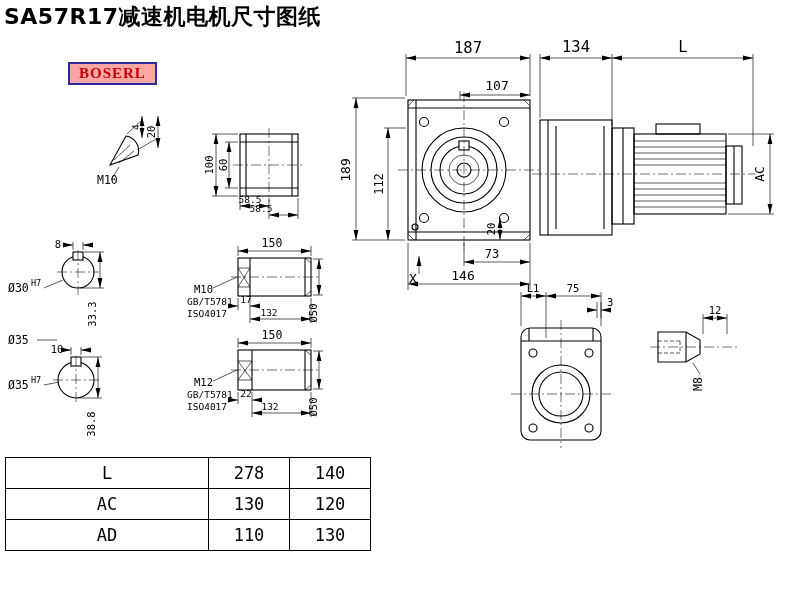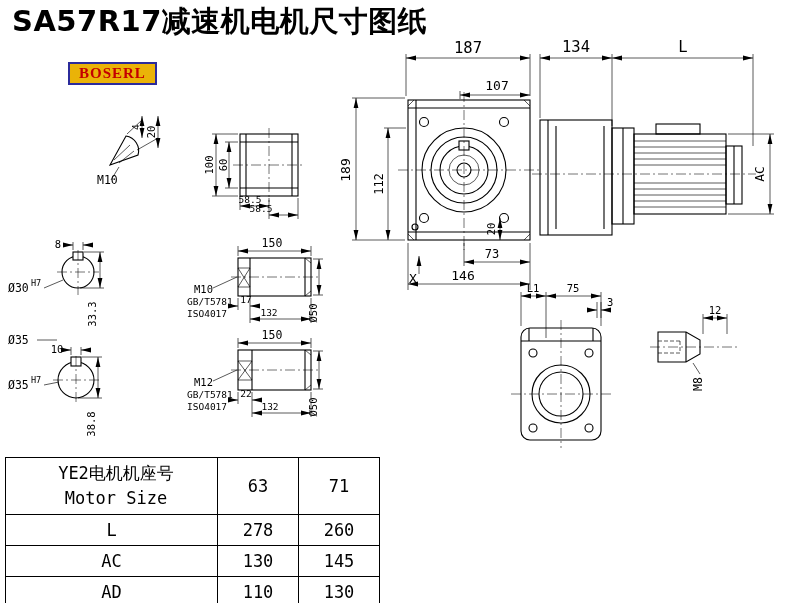--- a/index.html
+++ b/index.html
@@ -1,18 +1,18 @@
 <!DOCTYPE html>
 <html><head>
 <meta charset="utf-8">
 <style>
   html,body{margin:0;padding:0;}
   body{width:800px;height:603px;background:#fff;font-family:"Liberation Sans",sans-serif;color:#000;position:relative;overflow:hidden;}
-  .title{position:absolute;left:4px;top:2px;font-size:29px;font-weight:bold;font-family:"DejaVu Sans",sans-serif;letter-spacing:.5px;white-space:nowrap;margin-left:8px;}
-  .logo{position:absolute;left:68px;top:62px;border:2px solid #2b2b9b;color:#c40000;font-family:"Liberation Serif",serif;font-weight:bold;font-size:15px;padding:1px 9px;letter-spacing:1px;background:#eab308;}
+  .title{position:absolute;left:4px;top:2px;font-size:22px;font-weight:bold;font-family:"DejaVu Sans",sans-serif;letter-spacing:.5px;white-space:nowrap;}
+  .logo{position:absolute;left:68px;top:62px;border:2px solid #2b2b9b;color:#c40000;font-family:"Liberation Serif",serif;font-weight:bold;font-size:15px;padding:1px 9px;letter-spacing:1px;background:#fca5a5;}
   svg.draw{position:absolute;left:0;top:0;}
   .ln{stroke:#000;stroke-width:1.1;fill:none;}
   .lnw{stroke:#000;stroke-width:1.1;fill:#fff;}
   .thin{stroke:#000;stroke-width:.65;fill:none;}
   .cl{stroke:#000;stroke-width:.55;fill:none;stroke-dasharray:10 3 2 3;}
   .dash{stroke:#000;stroke-width:.65;fill:none;stroke-dasharray:4 2;}
   svg text{fill:#000;font-family:"DejaVu Sans Mono",monospace;}
   .t8{font-size:8.5px;}.t9{font-size:9.5px;}.t10{font-size:10.5px;}.t11{font-size:11.5px;}.t12{font-size:12px;}.t13{font-size:13px;}.t15{font-size:15.5px;}
   table.spec{position:absolute;left:5px;top:457px;border-collapse:collapse;font-family:"DejaVu Sans Mono",monospace;font-size:17px;color:#000;}
   table.spec td{border:1.3px solid #000;text-align:center;vertical-align:middle;height:28px;}
@@ -303,37 +303,29 @@
     <line class="dash" x1="658" y1="353" x2="680" y2="353"></line>
     <line class="dash" x1="680" y1="341" x2="680" y2="353"></line>
     <line class="cl" x1="650" y1="347" x2="740" y2="347"></line>
     <line class="thin" x1="700" y1="374" x2="693" y2="363"></line>
     <text class="t11" x="702" y="384" text-anchor="middle" transform="rotate(-90 702 384)">M8</text>
   </g>
 </svg>
 
 <table class="spec">
   <tbody>
-    <tr class="hd">
-      <td class="c1 lbl">
-        <div>YE2电机机座号</div>
-        <div>Motor Size</div>
-      </td>
-      <td class="cv">63</td>
-      <td class="cv">71</td>
-    </tr>
     <tr>
       <td class="c1">L</td>
       <td class="cv">278</td>
-      <td class="cv">260</td>
+      <td class="cv">140</td>
     </tr>
     <tr>
       <td class="c1">AC</td>
       <td class="cv">130</td>
-      <td class="cv">145</td>
+      <td class="cv">120</td>
     </tr>
     <tr>
       <td class="c1">AD</td>
       <td class="cv">110</td>
       <td class="cv">130</td>
     </tr>
   </tbody>
 </table>
 
 </body></html>

